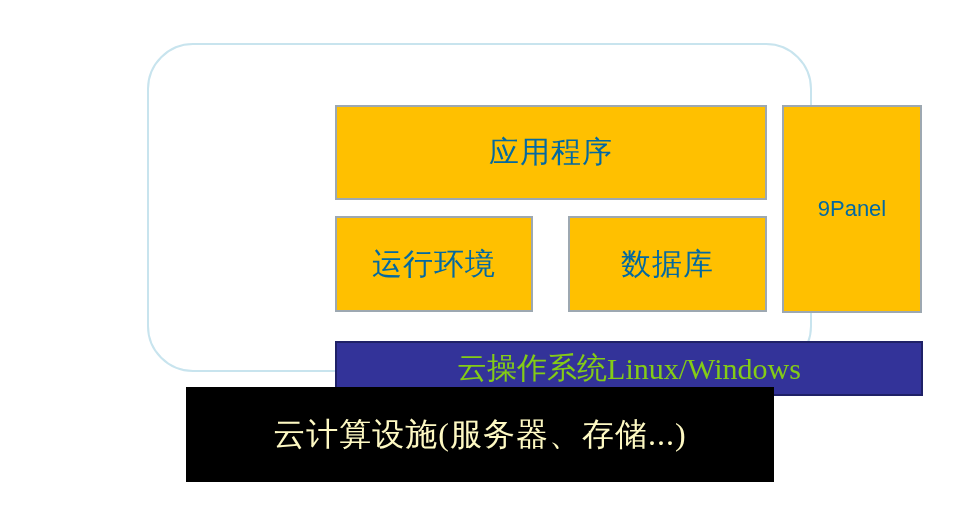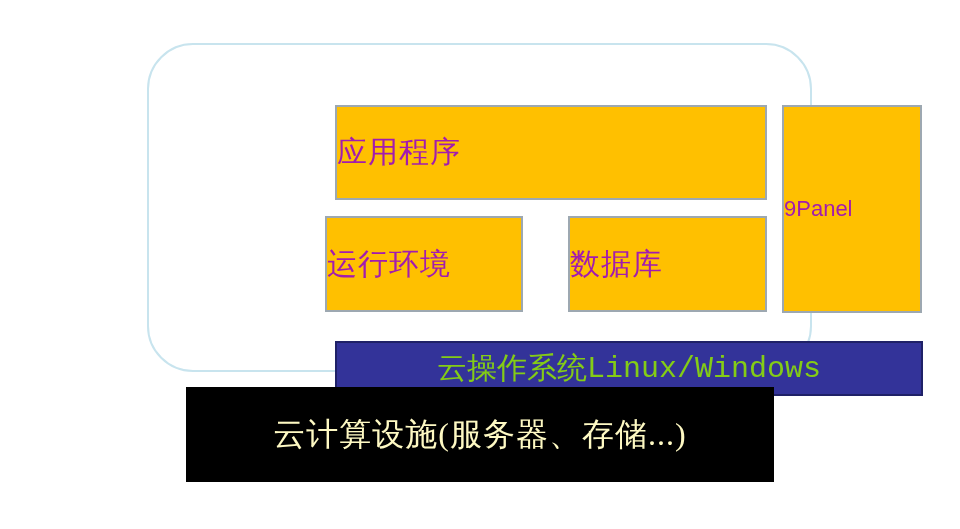--- a/index.html
+++ b/index.html
@@ -30,26 +30,27 @@
     background: #ffffff;
   }
   
   .gold-box {
     position: absolute;
     background: #ffc000;
     border: 2px solid #9da8b1;
     box-sizing: border-box;
     display: flex;
     align-items: center;
-    color: #a21caf;
+    justify-content: center;
+    color: #0369a1;
     font-size: 30px;
     letter-spacing: 1px;
   }
   .box-application { left: 186px; top: 60px;  width: 432px; height: 95px; }
-  .box-runtime     { left: 176px; top: 171px; width: 198px; height: 96px; }
+  .box-runtime     { left: 186px; top: 171px; width: 198px; height: 96px; }
   .box-database    { left: 419px; top: 171px; width: 199px; height: 96px; }
   .box-panel       { left: 633px; top: 60px;  width: 140px; height: 208px;
                      font-family: "Liberation Sans", "DejaVu Sans", sans-serif;
                      font-size: 22px; letter-spacing: 0; }
   
   .os-bar {
     position: absolute;
     left: 186px;
     top: 296px;
     width: 588px;
@@ -57,21 +58,21 @@
     background: #333399;
     border: 2px solid #1f2167;
     box-sizing: border-box;
     display: flex;
     align-items: center;
     justify-content: center;
     color: #84cc16;
     font-size: 30px;
   }
   .os-bar .latin {
-    font-family: Liberation Mono, monospace;
+    font-family: Liberation Serif, serif;
   }
   
   .infra-bar {
     position: absolute;
     left: 186px;
     top: 387px;
     width: 588px;
     height: 95px;
     background: #000000;
     display: flex;

